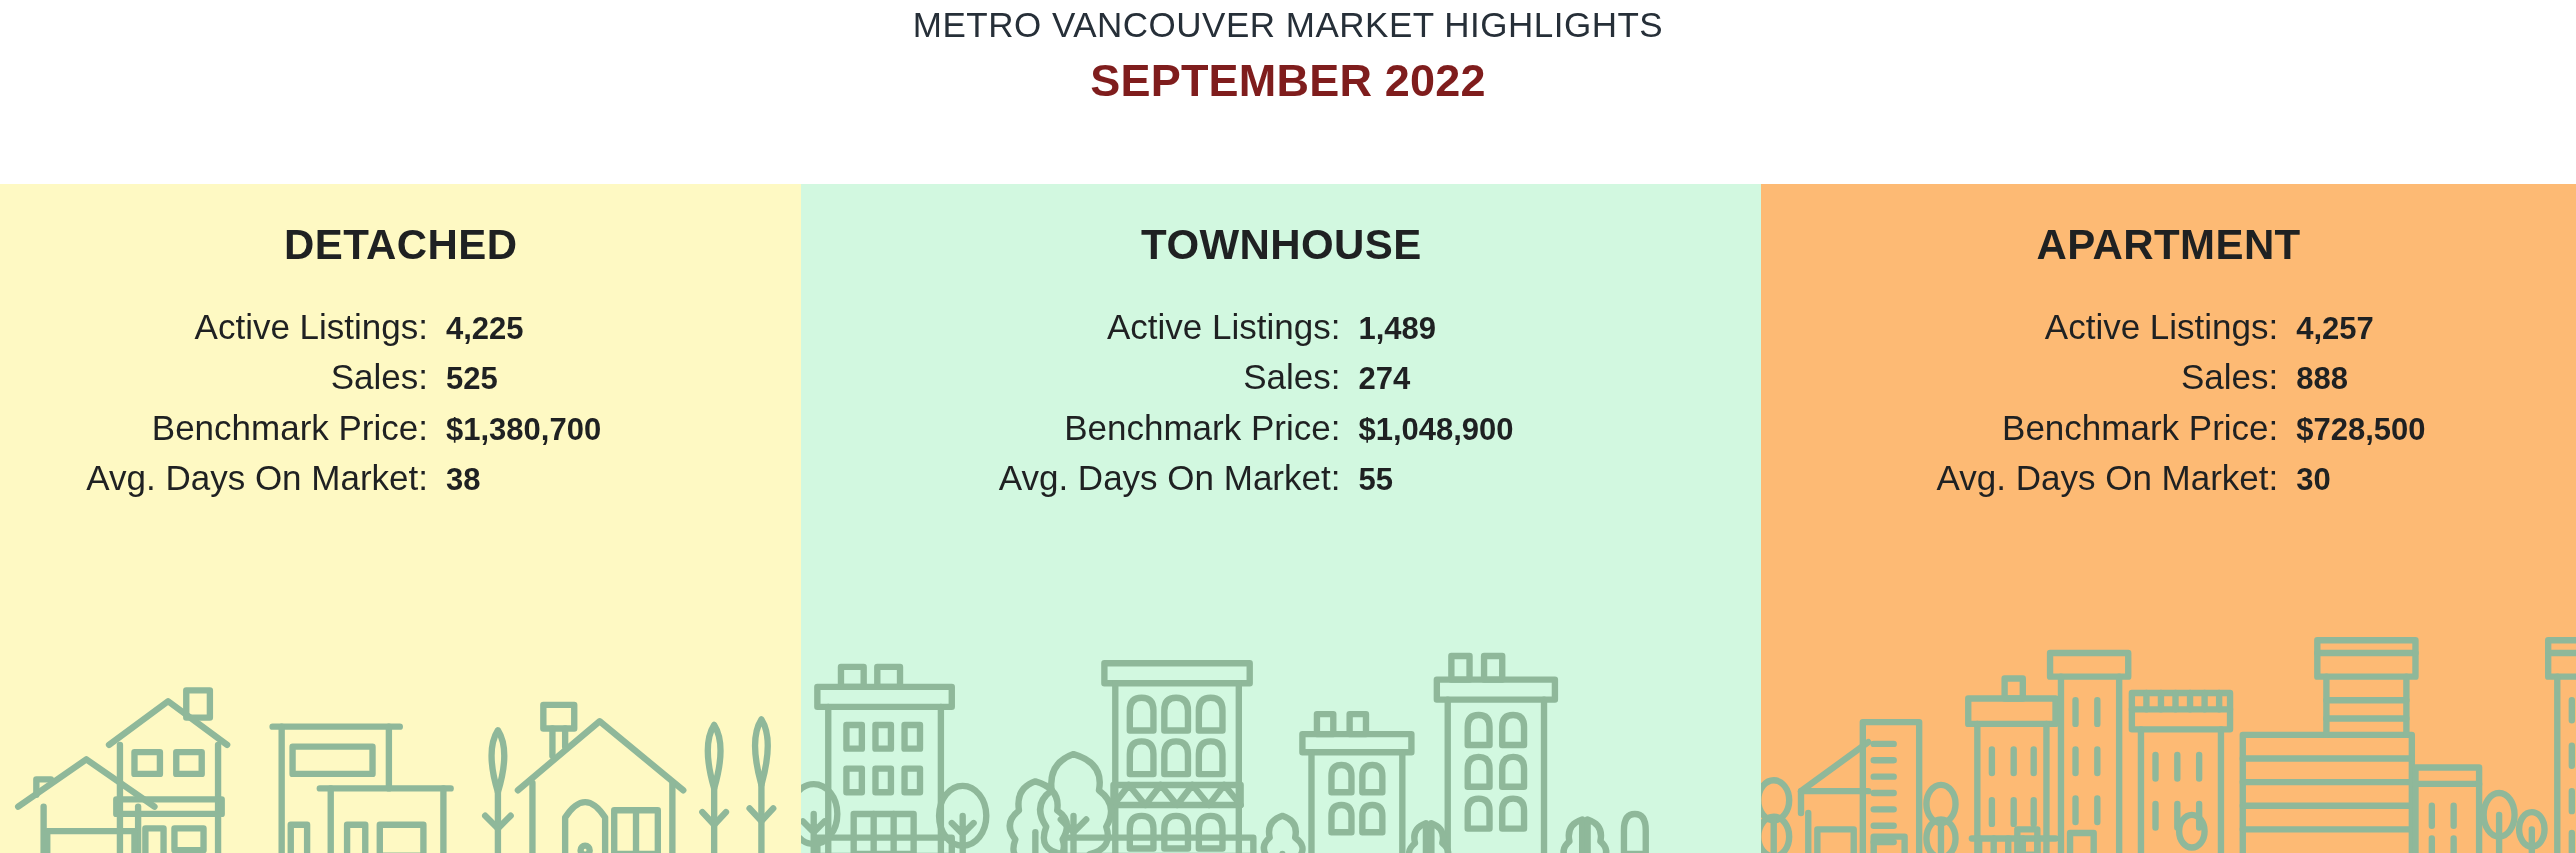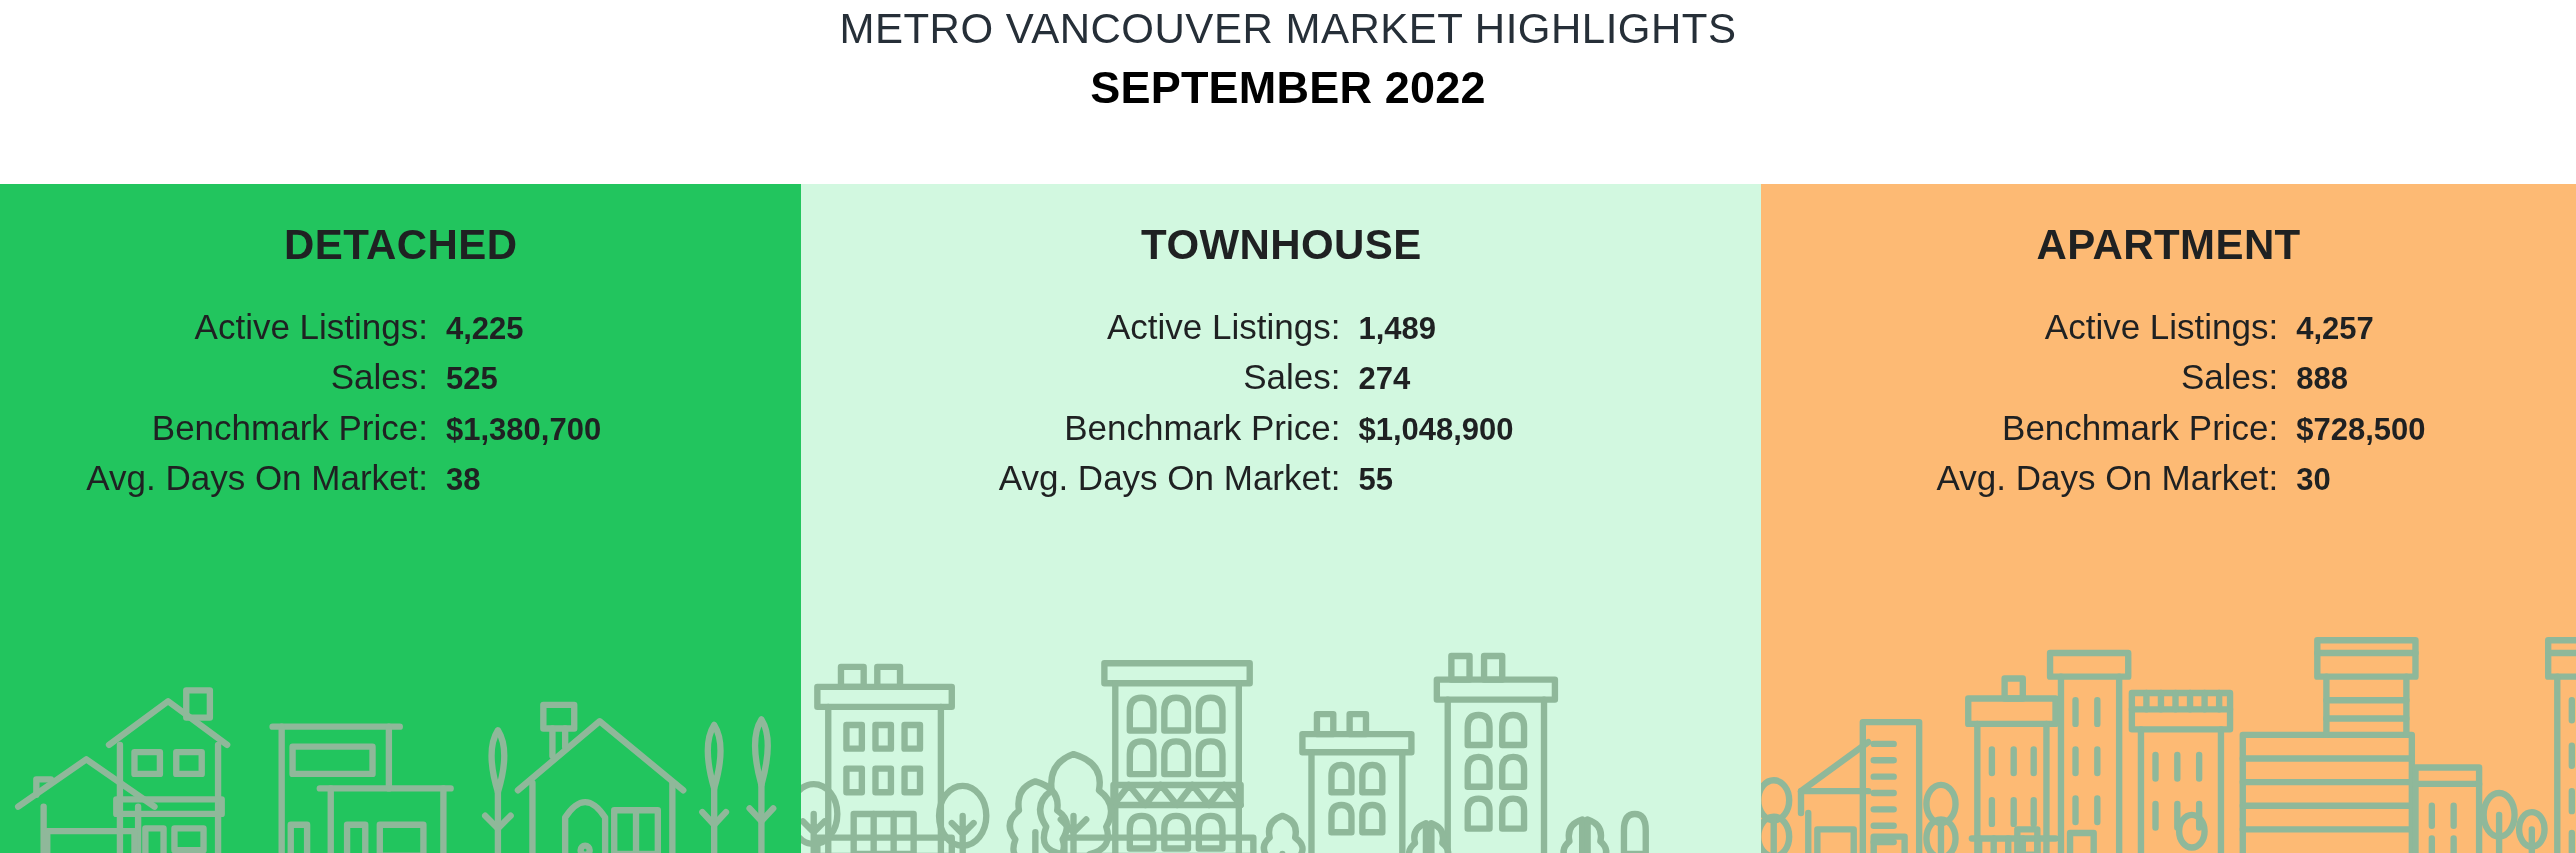--- a/index.html
+++ b/index.html
@@ -20,52 +20,52 @@
     height: 184px;
     background: #ffffff;
     display: flex;
     flex-direction: column;
     align-items: center;
     justify-content: flex-start;
     padding-top: 7.3px;
     box-sizing: border-box;
   }
   .header-line1 {
-    font-size: 42px;
+    font-size: 35px;
     font-weight: 400;
     letter-spacing: 0.5px;
     color: #262f38;
     line-height: 1.05;
     white-space: nowrap;
   }
   .header-line2 {
     font-size: 45px;
     font-weight: 700;
     letter-spacing: 0.2px;
-    color: #000000;
+    color: #7f1d1d;
     line-height: 1.25;
     margin-top: 9px;
     white-space: nowrap;
   }
 
   
   .panels {
     position: absolute;
     top: 184px;
     left: 0;
     width: 2576px;
     height: 670px;
     display: flex;
   }
   .panel {
     position: relative;
     overflow: hidden;
     height: 670px;
   }
-  .panel-detached  { width: 845px;  background: #22c55e; }
+  .panel-detached  { width: 845px;  background: #fef9c3; }
   .panel-townhouse { width: 1012px;  background: #d2f8e0; }
   .panel-apartment { width: 859px;  background: #fdba74; }
 
   .panel-title {
     text-align: center;
     font-size: 42px;
     font-weight: 700;
     letter-spacing: 0.4px;
     color: #1f2122;
     margin-top: 40px;

